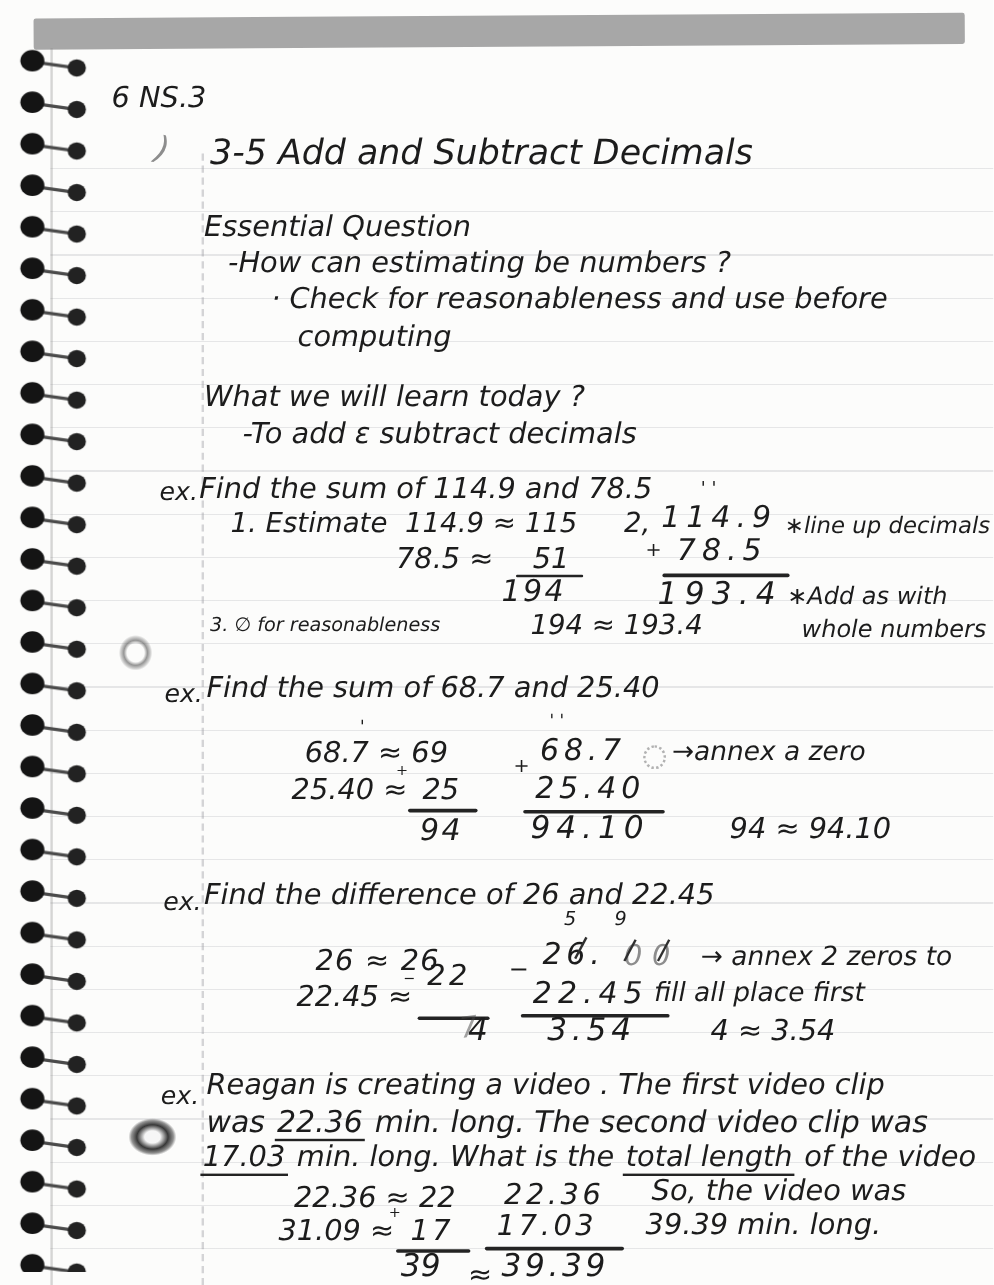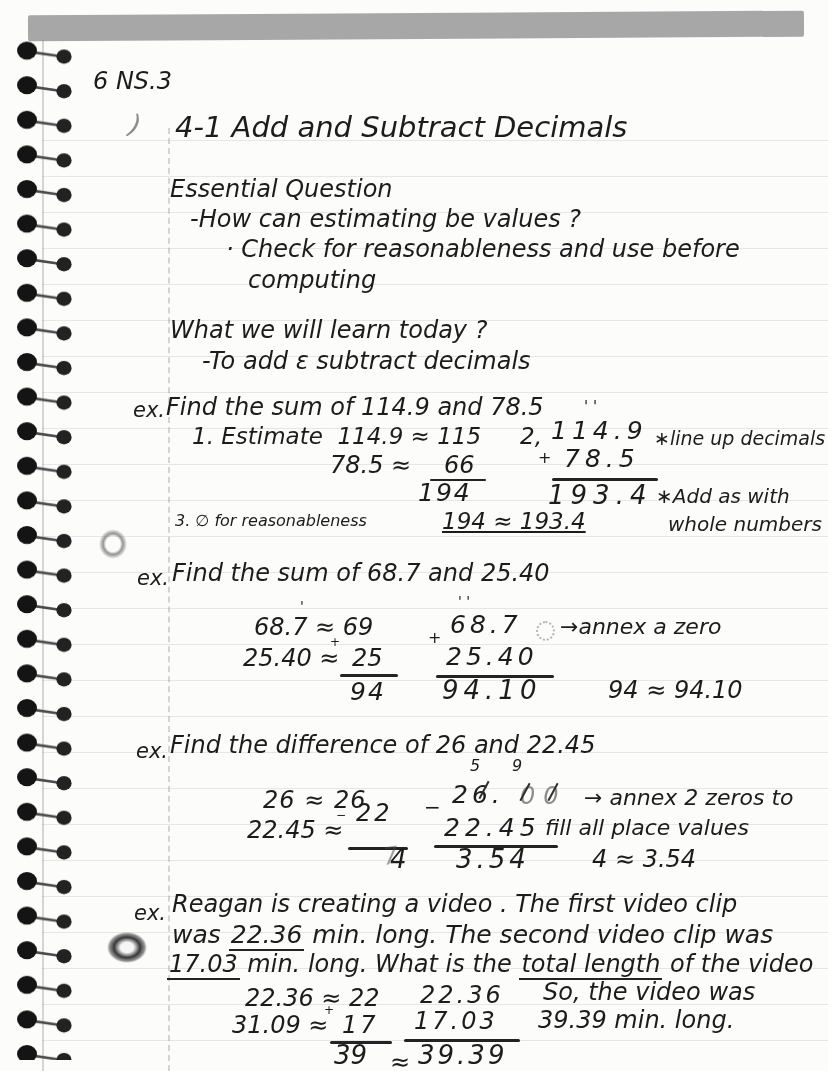--- a/index.html
+++ b/index.html
@@ -42,48 +42,48 @@
       </pattern>
     </defs>
     <rect x="0" y="40" width="95" height="1020" fill="url(#coil)"></rect>
   </svg>
 
   <div class="ringsmudge"></div>
   <div class="darksmudge"></div>
 
   <span class="t" style="left:93px;top:68px;font-size:24px;">6 NS.3</span>
   <span class="t gray" style="left:130px;top:110px;font-size:27px;transform:rotate(14deg);">)</span>
-  <span class="t" style="left:175px;top:112px;font-size:29px;">4-1 Add and Subtract Decimals</span>
+  <span class="t" style="left:175px;top:112px;font-size:29px;">3-5 Add and Subtract Decimals</span>
 
   <span class="t" style="left:170px;top:176px;font-size:24px;">Essential Question</span>
-  <span class="t" style="left:190px;top:206px;font-size:24px;">-How can estimating be values ?</span>
+  <span class="t" style="left:190px;top:206px;font-size:24px;">-How can estimating be numbers ?</span>
   <span class="t" style="left:226px;top:236px;font-size:24px;">· Check for reasonableness and use before</span>
   <span class="t" style="left:248px;top:267px;font-size:24px;">computing</span>
 
   <span class="t" style="left:170px;top:317px;font-size:24px;">What we will learn today ?</span>
   <span class="t" style="left:202px;top:348px;font-size:24px;">-To add ε subtract decimals</span>
 
   <span class="t" style="left:133px;top:399px;font-size:21px;">ex.</span>
   <span class="t" style="left:166px;top:394px;font-size:24px;">Find the sum of 114.9 and 78.5</span>
   <span class="t" style="left:584px;top:399px;font-size:15px;">' '</span>
   <span class="t" style="left:172px;top:424px;font-size:23px;margin-left:20px;">1. Estimate  114.9 ≈ 115</span>
   <span class="t" style="left:520px;top:424px;font-size:23px;">2,</span>
   <span class="t" style="left:551px;top:417px;font-size:25px;letter-spacing:5px;">114.9</span>
   <span class="t" style="left:654px;top:428px;font-size:19px;">∗line up decimals</span>
   <span class="t" style="left:330px;top:452px;font-size:24px;">78.5 ≈</span>
-  <span class="t" style="left:444px;top:452px;font-size:24px;">66</span>
+  <span class="t" style="left:444px;top:452px;font-size:24px;">51</span>
   <div class="bar" style="left:430px;top:479px;width:56px;height:2px;"></div>
   <span class="t" style="left:538px;top:449px;font-size:16px;">+</span>
   <span class="t" style="left:564px;top:445px;font-size:25px;letter-spacing:5px;">78.5</span>
   <div class="bar" style="left:552px;top:478px;width:106px;height:3px;"></div>
   <span class="t" style="left:418px;top:479px;font-size:25px;letter-spacing:2px;">194</span>
   <span class="t" style="left:548px;top:481px;font-size:26px;letter-spacing:6px;">193.4</span>
   <span class="t" style="left:656px;top:485px;font-size:20px;">∗Add as with</span>
   <span class="t" style="left:175px;top:512px;font-size:16px;">3. ∅ for reasonableness</span>
-  <span class="t" style="left:442px;top:509px;font-size:23px;text-decoration:underline;">194 ≈ 193.4</span>
+  <span class="t" style="left:442px;top:509px;font-size:23px;">194 ≈ 193.4</span>
   <span class="t" style="left:668px;top:513px;font-size:20px;">whole numbers</span>
 
   <span class="t" style="left:137px;top:567px;font-size:21px;">ex.</span>
   <span class="t" style="left:172px;top:560px;font-size:24px;">Find the sum of 68.7 and 25.40</span>
   <span class="t" style="left:300px;top:599px;font-size:14px;">'</span>
   <span class="t" style="left:458px;top:594px;font-size:14px;">' '</span>
   <span class="t" style="left:254px;top:614px;font-size:24px;">68.7 ≈ 69</span>
   <span class="t" style="left:428px;top:629px;font-size:16px;">+</span>
   <span class="t" style="left:450px;top:611px;font-size:25px;letter-spacing:4px;">68.7</span>
   <div class="dotcircle"></div>
@@ -109,21 +109,21 @@
   <div class="slash" style="left:483px;top:780px;"></div>
   <div class="slash" style="left:524px;top:782px;"></div>
   <div class="slash" style="left:552px;top:782px;"></div>
   <span class="t" style="left:584px;top:786px;font-size:22px;">→ annex 2 zeros to</span>
   <span class="t" style="left:247px;top:817px;font-size:24px;">22.45 ≈</span>
   <span class="t" style="left:336px;top:809px;font-size:12px;">−</span>
   <span class="t" style="left:356px;top:800px;font-size:24px;letter-spacing:3px;">22</span>
   <div class="bar" style="left:348px;top:847px;width:60px;height:3px;"></div>
   <span class="t" style="left:444px;top:814px;font-size:25px;letter-spacing:5px;">22.45</span>
   <div class="bar" style="left:434px;top:845px;width:124px;height:3px;"></div>
-  <span class="t" style="left:545px;top:816px;font-size:22px;">fill all place values</span>
+  <span class="t" style="left:545px;top:816px;font-size:22px;">fill all place first</span>
   <span class="t" style="left:383px;top:843px;font-size:24px;color:rgba(70,70,70,0.5);transform:rotate(-8deg);">7</span>
   <span class="t" style="left:390px;top:845px;font-size:26px;">4</span>
   <span class="t" style="left:456px;top:845px;font-size:26px;letter-spacing:4px;">3.54</span>
   <span class="t" style="left:592px;top:846px;font-size:24px;">4 ≈ 3.54</span>
 
   <span class="t" style="left:134px;top:902px;font-size:21px;">ex.</span>
   <span class="t" style="left:172px;top:891px;font-size:24px;">Reagan is creating a video . The first video clip</span>
   <div class="t" style="left:172px;top:921px;font-size:25px;"><span>was</span> <span class="ul2">22.36</span> <span>min. long. The second video clip was</span></div>
   <div class="t" style="left:167px;top:951px;font-size:24px;"><span class="ul2">17.03</span> <span>min. long. What is the</span> <span class="ul2">total length</span> <span>of the video</span></div>
   <span class="t" style="left:245px;top:985px;font-size:24px;">22.36 ≈ 22</span>

